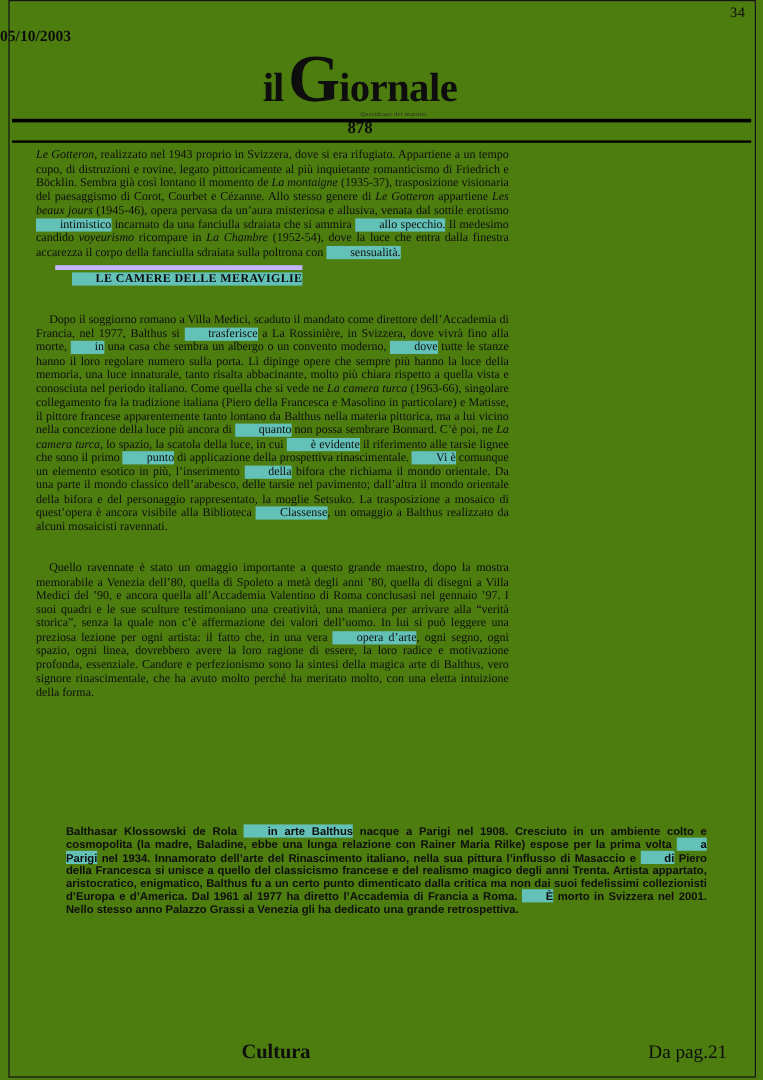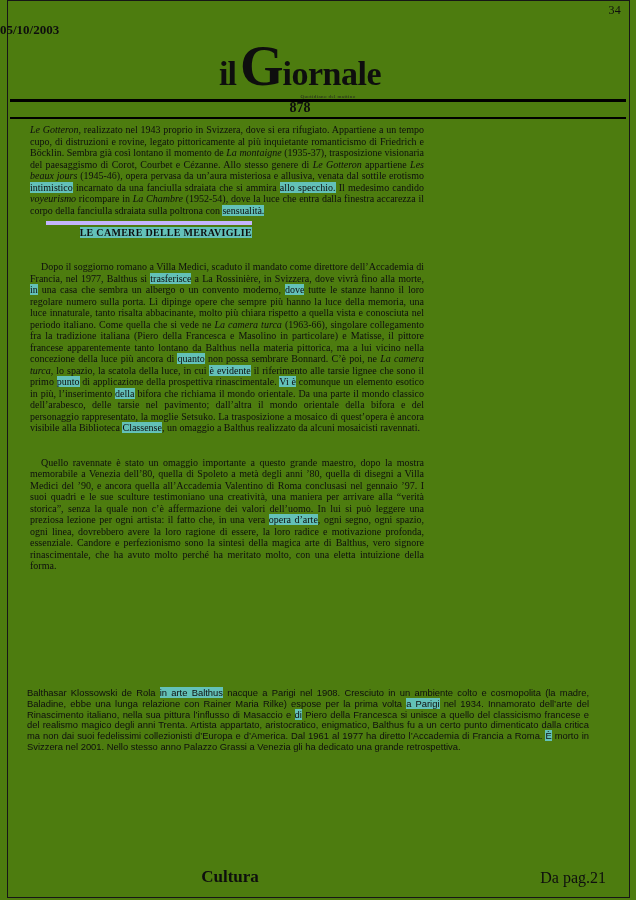--- a/index.html
+++ b/index.html
@@ -45,32 +45,33 @@
   }
   p.indent { text-indent:11px;margin-top:23px; }
   .subhead {
     margin:5px 0 4px 16px; width:206px;
     border-top:4px solid #c4b5fd; padding-top:2px;
     font-weight:bold; font-size:10px; letter-spacing:0.3px;
     white-space:nowrap;
     text-align:right;
   }
   .i { font-style:italic; }
-  .h { background:var(--hl, #63c1b8); }
+  .h { background:var(--hl, #63c1b8);padding-left:20px; }
   .bio-section { position:absolute; top:682px; left:27px; width:562px; }
   .bio-head {
     width:452px; text-align:center;
     font-family:"Liberation Sans", sans-serif;
     font-weight:bold; font-size:13.5px; letter-spacing:0.2px;
   }
   p.bio {
     margin-top:6px;
     font-family:"Liberation Sans", sans-serif;
-    font-weight:normal; font-size:9.4px; line-height:10.8px;
+    font-weight:bold; font-size:9.4px; line-height:10.8px;
     text-align:justify;
+    margin-left:28px;
   }
   .footer-section {
     position:absolute; bottom:13px; left:0; width:460px;
     text-align:center; font-weight:bold; font-size:17px;
   }
   .footer-frompage {
     position:absolute; bottom:13px; right:30px;
     font-weight:normal; font-size:16px;
   }
 </style>

